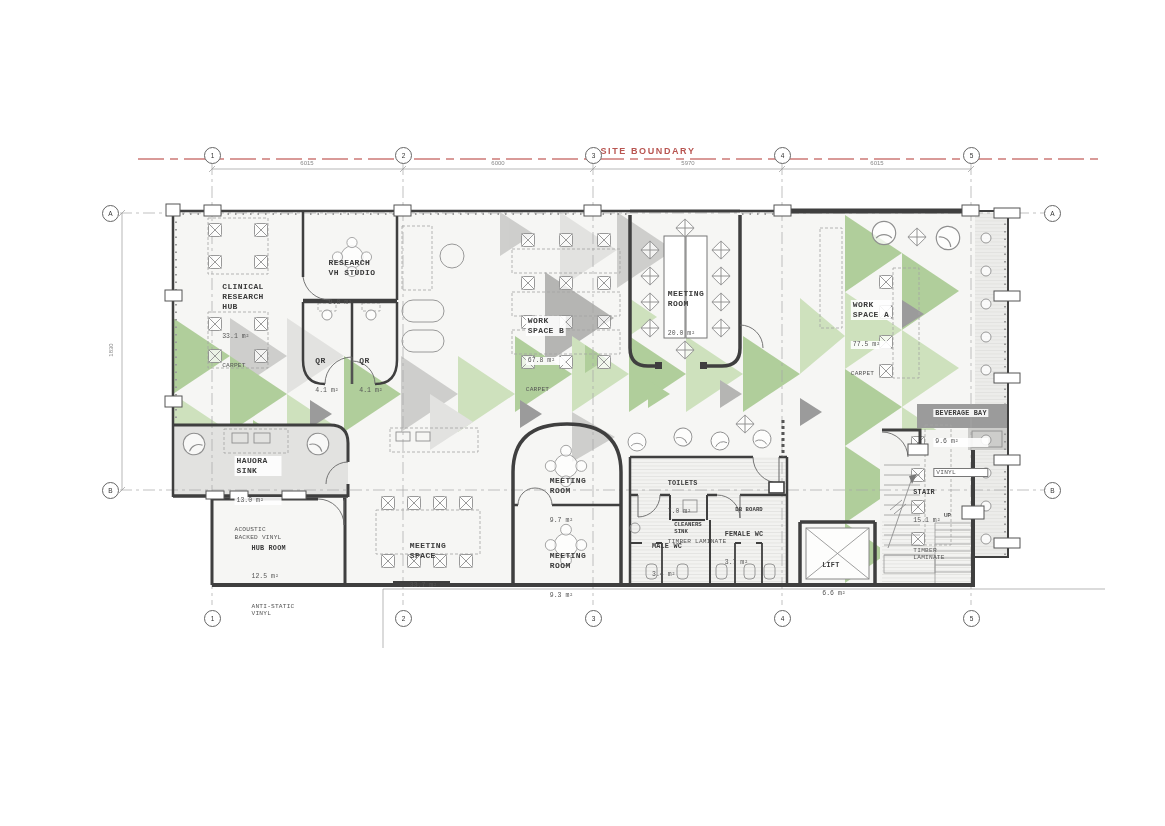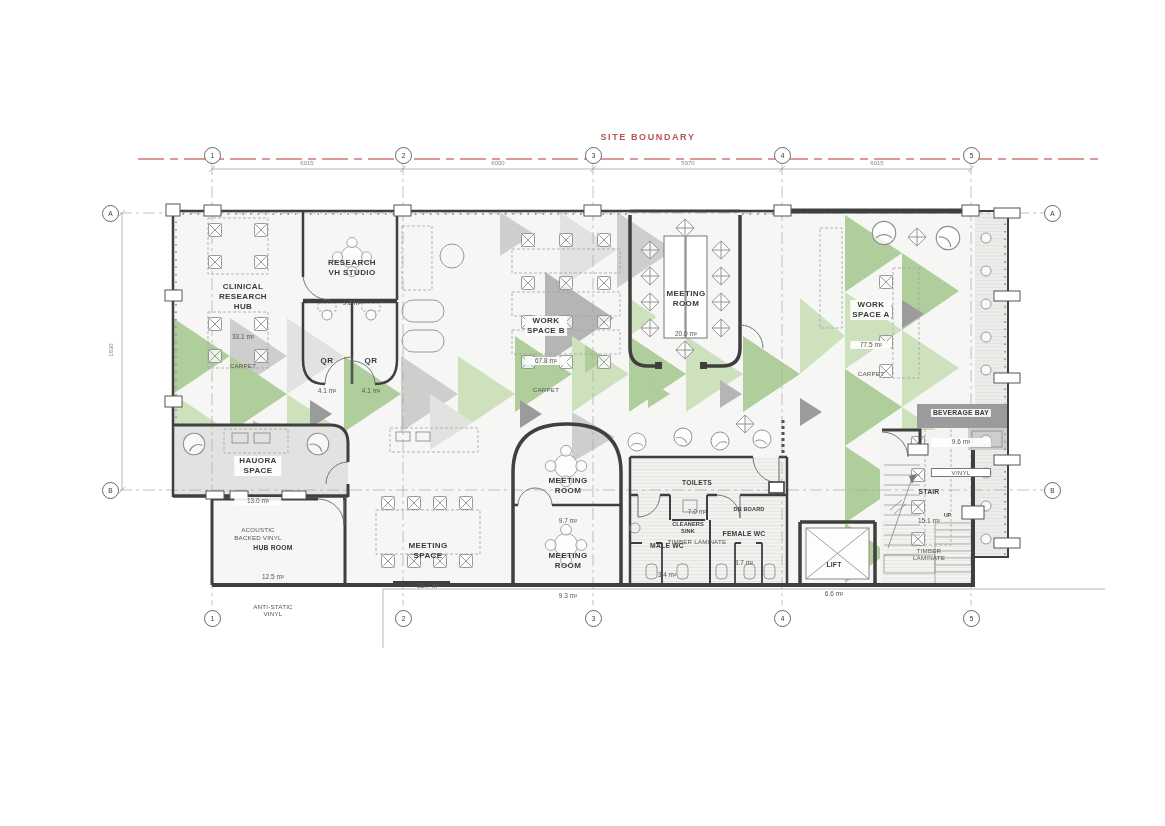--- a/index.html
+++ b/index.html
@@ -23,22 +23,22 @@
   .col{fill:#ffffff;stroke:#555;stroke-width:1;}
   .dsk{stroke:#a5a5a3;stroke-width:0.8;stroke-dasharray:3,2;fill:none;}
   .fur{stroke:#8f8f8f;stroke-width:0.9;fill:#ffffff;fill-opacity:0.75;}
   .furl{stroke:#8f8f8f;stroke-width:0.9;fill:none;}
   .tbl{stroke:#777;stroke-width:1;fill:#ffffff;}
   .tread{stroke:#9a9a9a;stroke-width:0.8;fill:none;}
   .thin{stroke:#999;stroke-width:0.7;fill:none;}
   .gridln{stroke:#a8a8a8;stroke-width:0.7;stroke-dasharray:12,4,3,4;fill:none;}
   .bound{stroke:#c4625e;stroke-width:1.4;stroke-dasharray:26,6,8,6;fill:none;opacity:0.85;}
   
-  .lbl{position:absolute;text-align:center;color:#3b3b3b;line-height:1.25;
-       white-space:pre-line;z-index:3;transform:translateX(-50%);}
+  .lbl{position:absolute;text-align:left;color:#3b3b3b;line-height:1.25;
+       white-space:pre-line;z-index:3;transform:translateX(-50%);font-family:Liberation Mono, monospace;}
   .lbl .nm{font-weight:bold;font-size:8px;letter-spacing:.4px;display:block;}
   .lbl .ar{font-size:6.5px;color:#555;display:block;margin-top:1px;}
   .lbl .fin{font-size:6.2px;color:#555;display:block;margin-top:1px;letter-spacing:.2px;}
   .sm .nm{font-size:6.8px;letter-spacing:.2px;}
   .xs .nm{font-size:5.6px;letter-spacing:.1px;}
   .halo .nm,.halo .ar{background:rgba(255,255,255,.88);padding:0 2px;}
   .boxed{border:1px solid #777;background:#fff;padding:0 2px;display:inline-block;}
   .bubble{position:absolute;width:15px;height:15px;border:1px solid #666;border-radius:50%;
           background:#fff;font-size:6.5px;line-height:15px;text-align:center;color:#333;z-index:3;}
   .dim{position:absolute;font-size:6px;color:#888;transform:translateX(-50%);z-index:3;}
@@ -354,21 +354,21 @@
     <rect class="furl" x="646" y="564" width="11" height="15" rx="4"></rect>
     <rect class="furl" x="677" y="564" width="11" height="15" rx="4"></rect>
     <rect class="furl" x="716" y="564" width="11" height="15" rx="4"></rect>
     <rect class="furl" x="744" y="564" width="11" height="15" rx="4"></rect>
     <rect class="furl" x="764" y="564" width="11" height="15" rx="4"></rect>
     <circle class="furl" cx="635" cy="528" r="5"></circle>
     <rect class="furl" x="683" y="500" width="14" height="12"></rect>
   </g>
 </svg>
 
-<div class="sb" style="left:648px;top:132px">
+<div class="sb" style="left:648px;top:146px">
   <span>SITE BOUNDARY</span>
 </div>
 
 <div class="bubble" style="left:204px;top:147px">1</div>
 <div class="bubble" style="left:395px;top:147px">2</div>
 <div class="bubble" style="left:585px;top:147px">3</div>
 <div class="bubble" style="left:774px;top:147px">4</div>
 <div class="bubble" style="left:963px;top:147px">5</div>
 
 <div class="bubble" style="left:204px;top:610px">1</div>
@@ -420,21 +420,21 @@
   <span class="ar">20.0 m²</span>
 </div>
 <div class="lbl halo" style="left:871px;top:280px">
   <span class="nm">WORK
 SPACE A</span>
   <span class="ar">77.5 m²</span>
   <span class="fin">CARPET</span>
 </div>
 <div class="lbl halo" style="left:258px;top:436px">
   <span class="nm">HAUORA
-SPACE</span>
+SINK</span>
   <span class="ar">13.0 m²</span>
   <span class="fin">ACOUSTIC
 BACKED VINYL</span>
 </div>
 <div class="lbl sm" style="left:273px;top:524px">
   <span class="nm">HUB ROOM</span>
   <span class="ar">12.5 m²</span>
   <span class="fin">ANTI-STATIC
 VINYL</span>
 </div>

